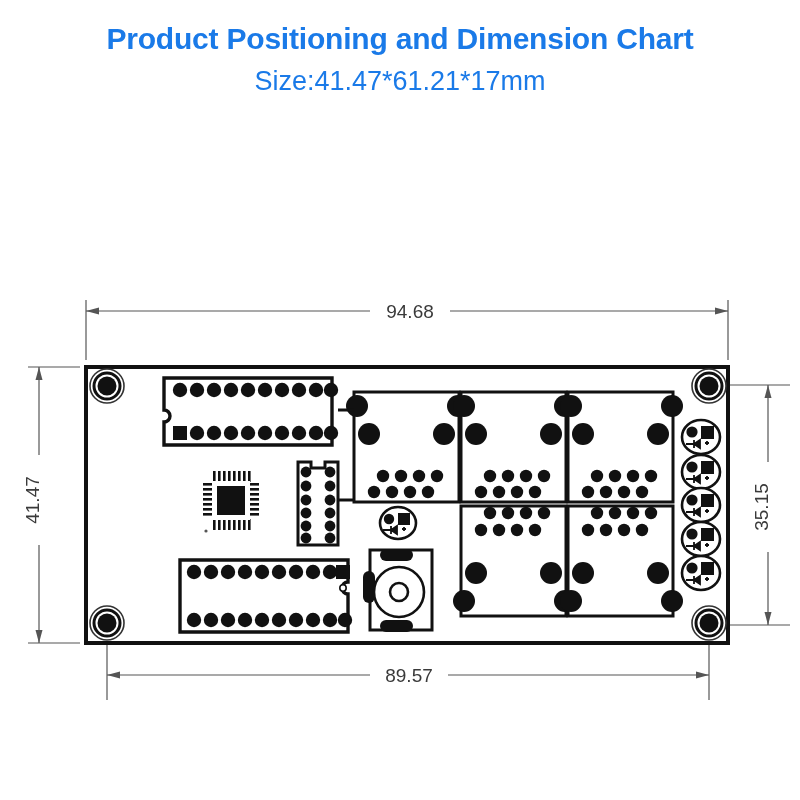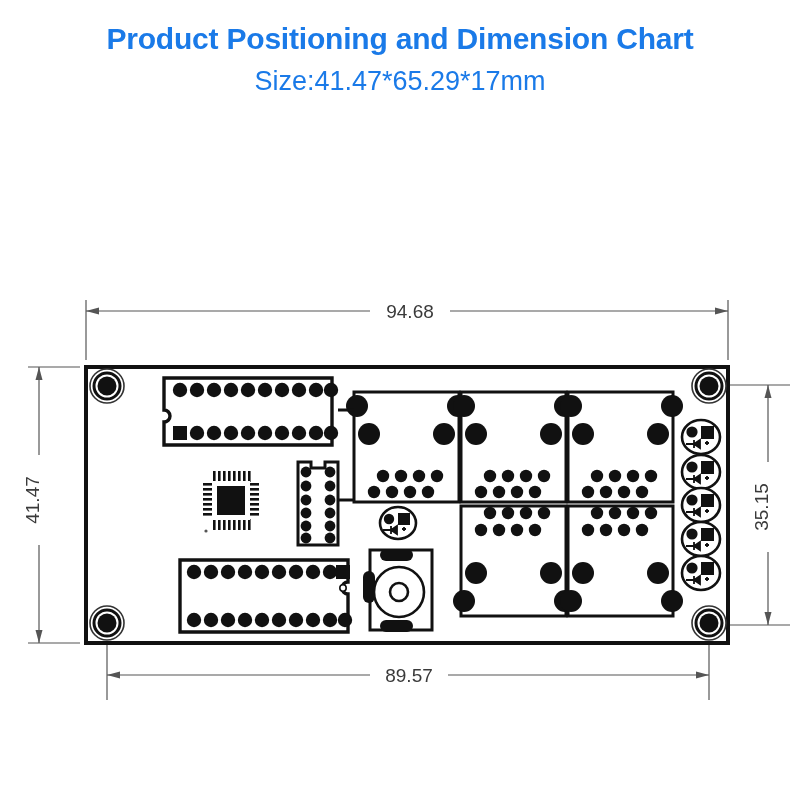--- a/index.html
+++ b/index.html
@@ -55,21 +55,21 @@
     fill: #3a3a3a;
   }
 </style>
 </head>
 <body>
 
 <div id="page">
 
   <div class="titles">
     <div class="title-main">Product Positioning and Dimension Chart</div>
-    <div class="title-sub">Size:41.47*65.29*17mm</div>
+    <div class="title-sub">Size:41.47*61.21*17mm</div>
   </div>
 
   <svg class="drawing" viewBox="0 0 800 800">
 
     <g stroke="#555555" stroke-width="1.2" fill="none">
 
       <line x1="86" y1="300" x2="86" y2="360"></line>
       <line x1="728" y1="300" x2="728" y2="360"></line>
       <line x1="86" y1="311" x2="370" y2="311"></line>
       <line x1="450" y1="311" x2="728" y2="311"></line>

